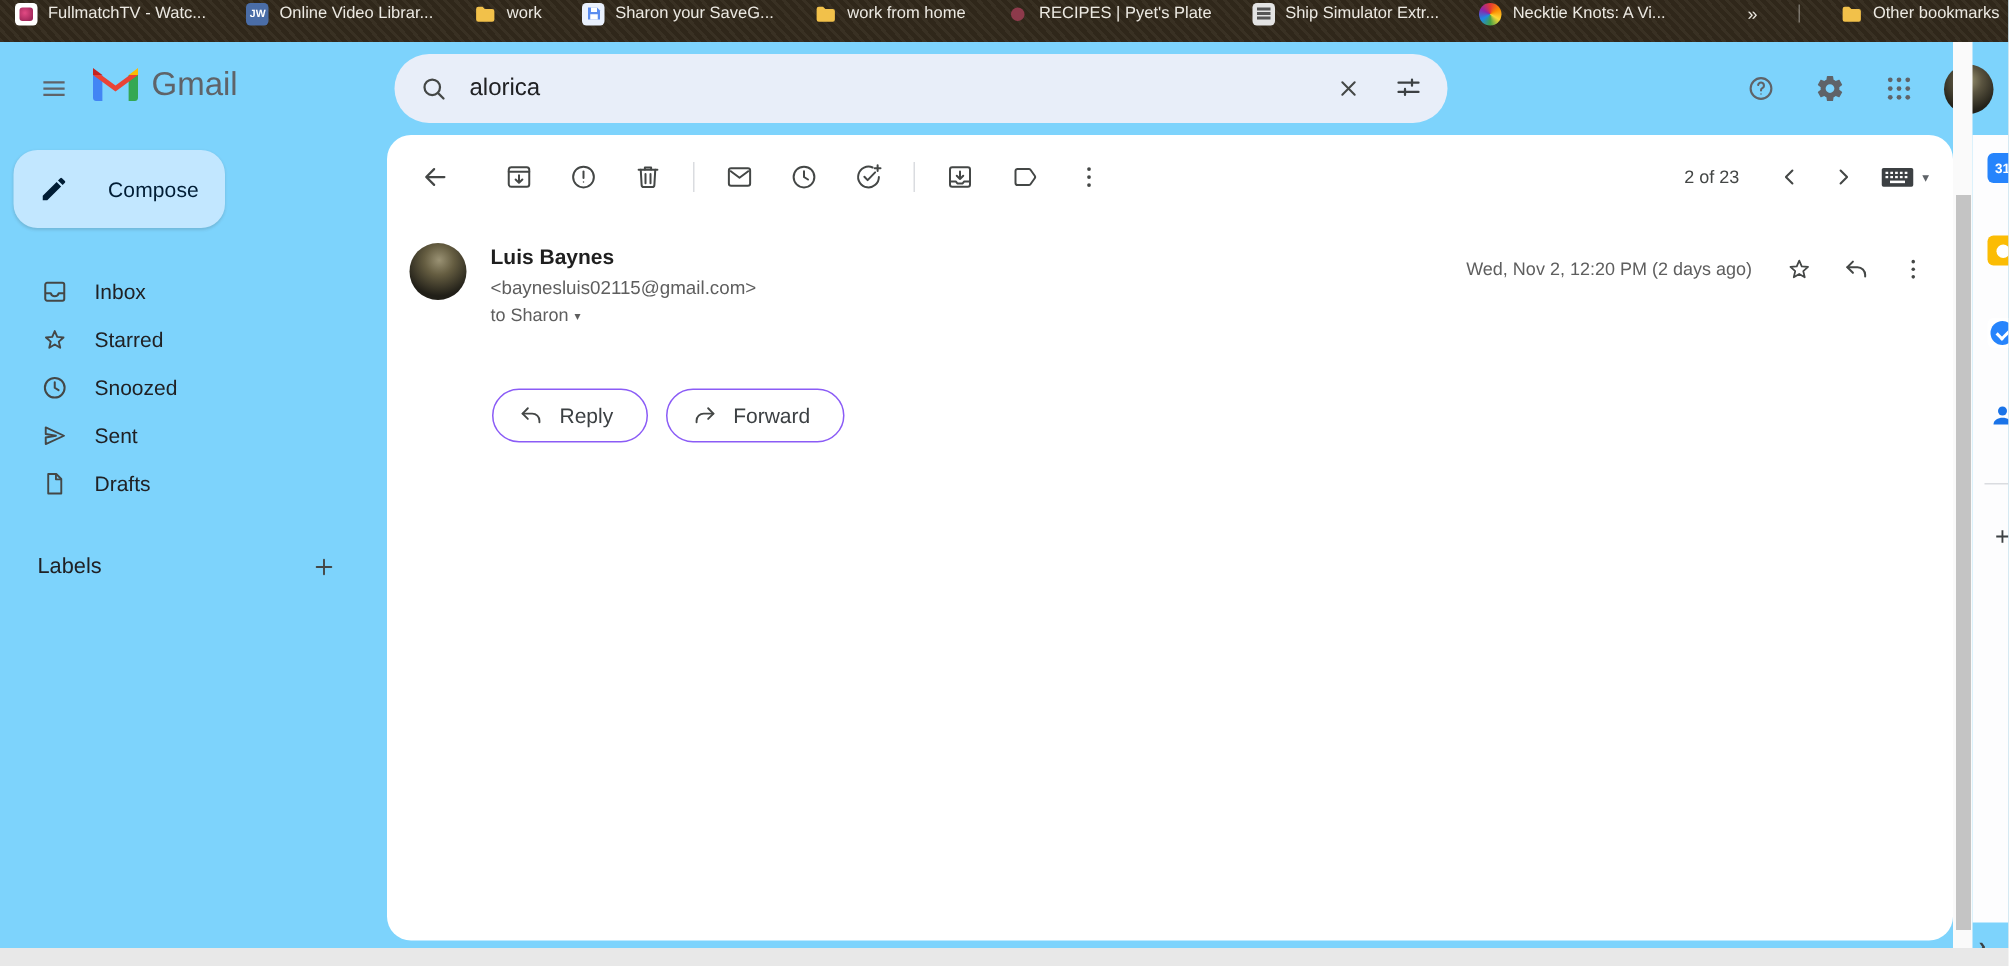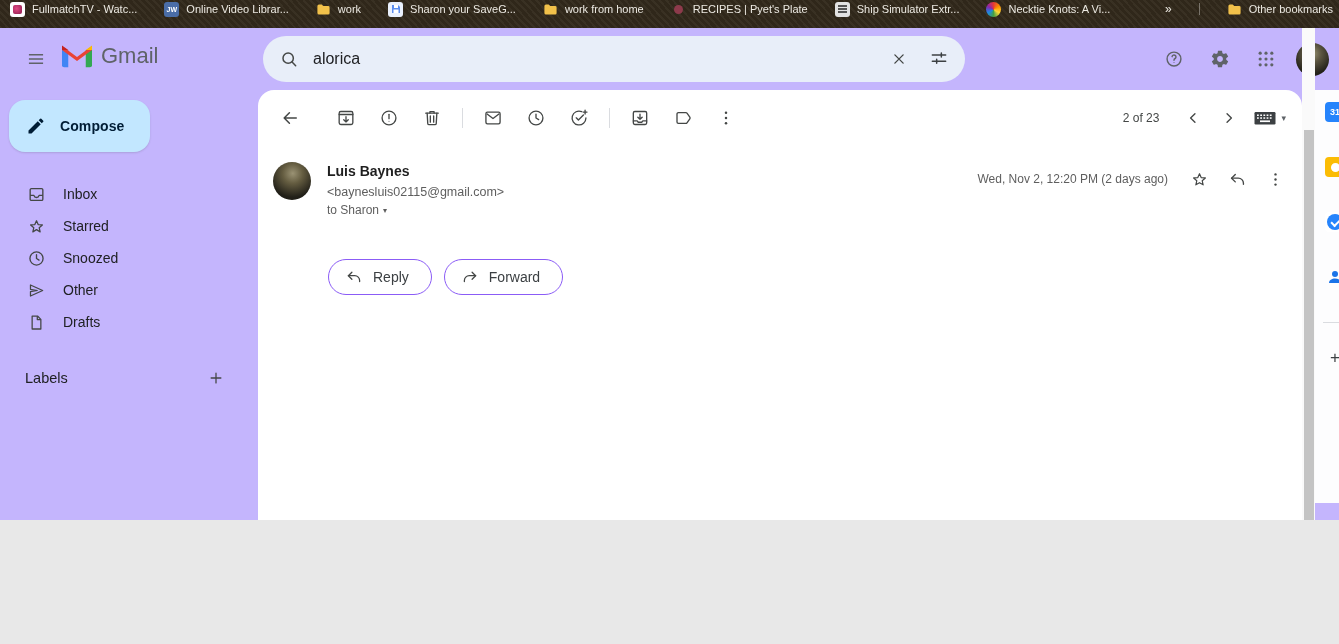--- a/index.html
+++ b/index.html
@@ -1,19 +1,19 @@
 <!DOCTYPE html>
 <html><head>
 <meta charset="utf-8">
 <style>
   * { margin:0; padding:0; box-sizing:border-box; }
   html,body { background:#e8e8e8; }
   .screen{
-    position:relative; width:1339px; height:520px; overflow:hidden;
-    background:#c4b5fd; font-family:"Liberation Sans","DejaVu Sans",sans-serif;
+    position:relative; width:1339px; height:632px; overflow:hidden;
+    background:#7dd3fc; font-family:"Liberation Sans","DejaVu Sans",sans-serif;
   }
   
   .bookbar{
     position:absolute; top:0; left:0; width:100%; height:28px; background:#32291b;
     background-image:repeating-linear-gradient(47deg, rgba(255,255,255,.035) 0 2px, rgba(0,0,0,.05) 2px 5px);
   }
   .bookbar-row{ display:flex; align-items:center; height:17px; padding:1px 6px 0 10px; gap:27px; }
   .bm{ display:flex; align-items:center; gap:7px; color:#ece9e2; font-size:11px; white-space:nowrap; cursor:pointer; }
   .fav{ width:15px; height:15px; border-radius:3px; flex:none; display:flex; align-items:center; justify-content:center; }
   .fav-tv{ background:#fff; }
@@ -50,21 +50,21 @@
     width:33px; height:33px; border-radius:50%; margin:0 6px 0 4px; cursor:pointer;
     background:radial-gradient(circle at 50% 32%, #96906f 0%, #5a5440 32%, #24221a 72%);
   }
   
   .sidebar{ position:absolute; top:90px; left:0; width:258px; bottom:0; }
   .compose{
     margin:10px 0 0 9px; width:141px; height:52px; border-radius:16px; background:#c2e7ff;
     display:flex; align-items:center; gap:14px; padding-left:17px; cursor:pointer; border:none;
     box-shadow:0 1px 2px rgba(60,64,67,.18); font-family:inherit;
   }
-  .compose span{ font-size:14px; font-weight:bold; color:#001d35; letter-spacing:.1px; }
+  .compose span{ font-size:14px; font-weight:normal; color:#001d35; letter-spacing:.1px;margin-left:12px; }
   .nav{ margin-top:26px; }
   .nav-item{
     height:32px; display:flex; align-items:center; padding-left:27px; gap:17px;
     font-size:14px; color:#202124; border-radius:0 16px 16px 0; cursor:pointer;
   }
   .labels-row{ margin-top:26px; display:flex; align-items:center; padding:0 28px 0 25px; }
   .labels-row .labels-title{ font-size:14.5px; color:#202124; flex:1; }
   .label-add{ width:28px; height:28px; }
   
   .card{
@@ -287,21 +287,21 @@
         <svg width="19" height="19" viewBox="0 0 24 24" fill="none" stroke="#444746" stroke-width="1.7" stroke-linecap="round">
             <circle cx="12" cy="12" r="8.3"></circle>
             <path d="M12 7.3V12l3.2 2"></path>
           </svg>
         <span>Snoozed</span>
       </div>
       <div class="nav-item">
         <svg width="19" height="19" viewBox="0 0 24 24" fill="none" stroke="#444746" stroke-width="1.6" stroke-linejoin="round">
             <path d="M4.4 19l15.4-7L4.4 5v5.5L13 12l-8.6 1.5z"></path>
           </svg>
-        <span>Other</span>
+        <span>Sent</span>
       </div>
       <div class="nav-item">
         <svg width="19" height="19" viewBox="0 0 24 24" fill="none" stroke="#444746" stroke-width="1.6" stroke-linejoin="round">
             <path d="M6.5 3.8h6.8L17.5 8v12.2h-11z"></path>
             <path d="M13 4v4.3h4.3"></path>
           </svg>
         <span>Drafts</span>
       </div>
     </div>
     <div class="labels-row">

